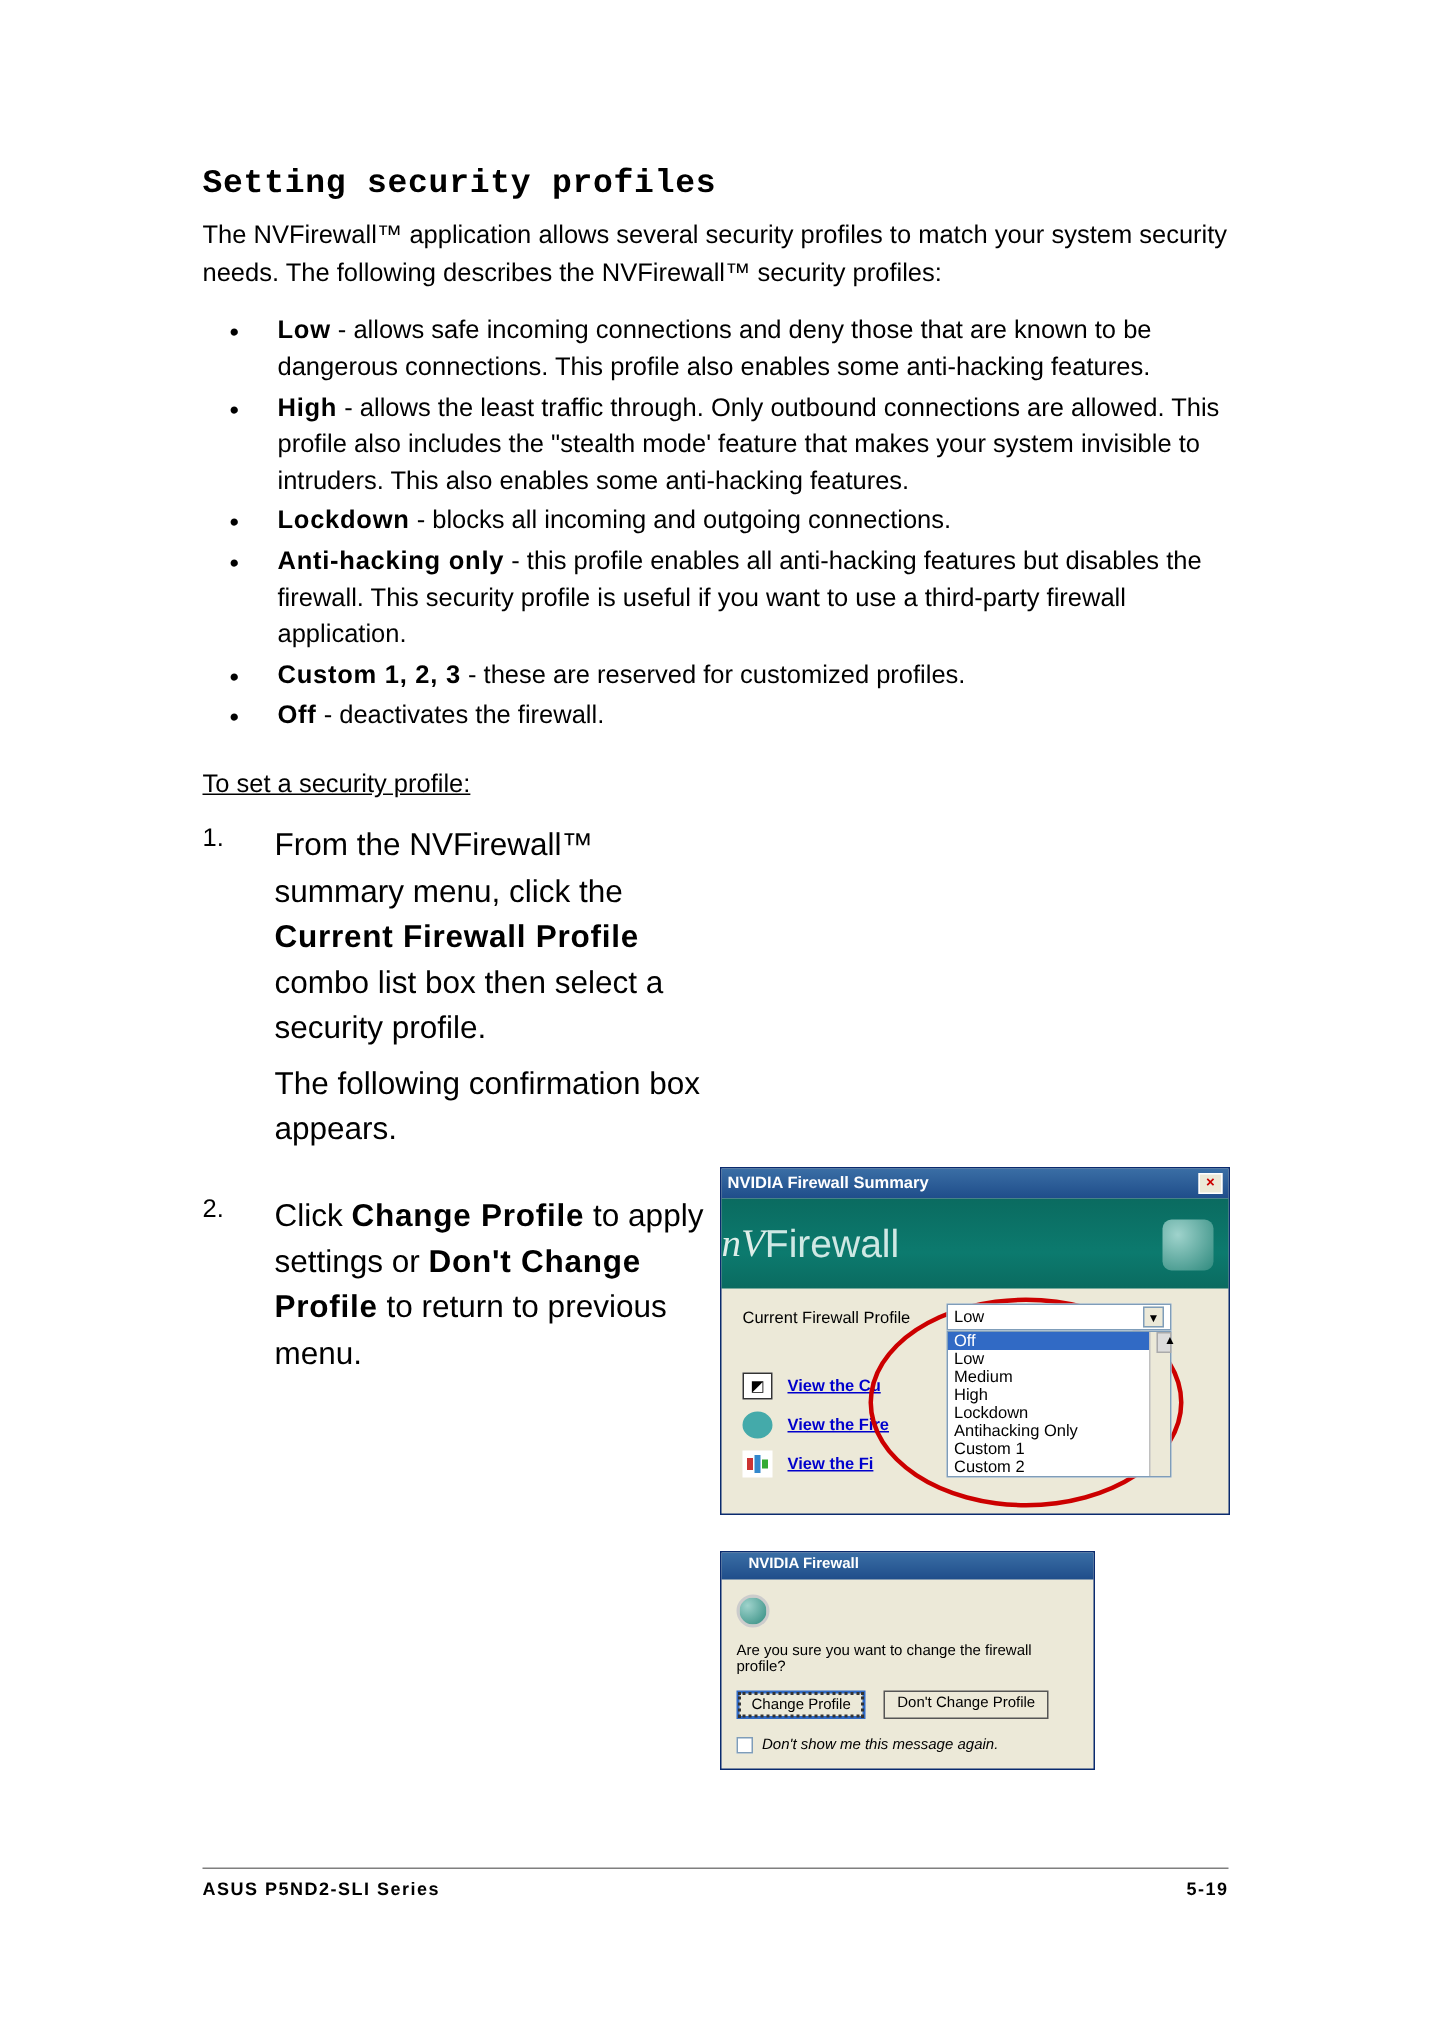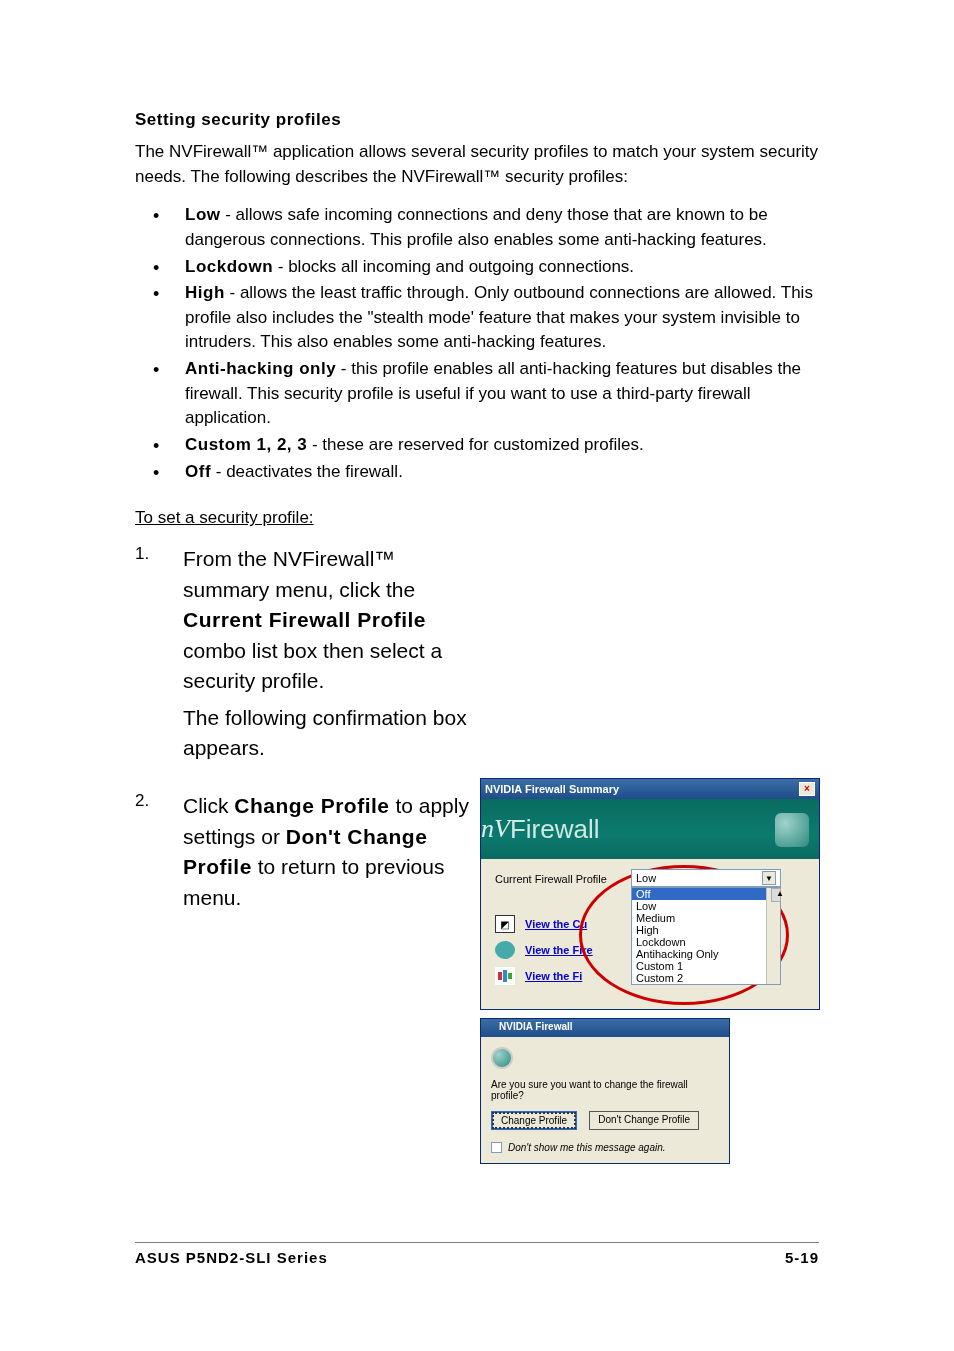--- a/index.html
+++ b/index.html
@@ -6,24 +6,25 @@
   body {
     font-family: Arial, Helvetica, sans-serif;
     width: 954px;
     height: 1351px;
     background: #fff;
     color: #000;
     position: relative;
     padding: 110px 135px 60px 135px;
   }
   h2 {
-    font-size: 17px;
+    font-size: 22px;
     font-weight: bold;
     letter-spacing: 0.5px;
     margin-bottom: 10px;
+    font-family: Liberation Mono, monospace;
   }
   .intro {
     font-size: 17px;
     line-height: 1.45;
     margin-bottom: 14px;
   }
   ul.bullets {
     list-style: none;
     margin-left: 8px;
     margin-bottom: 24px;
@@ -55,33 +56,33 @@
   .figures { position: absolute; left: 480px; top: 778px; width: 340px; }
   .footer {
     position: absolute;
     left: 135px;
     right: 135px;
     bottom: 85px;
     border-top: 1px solid #7f7f7f;
     padding-top: 6px;
     display: flex;
     justify-content: space-between;
-    font-size: 15px;
+    font-size: 12px;
     font-weight: bold;
     letter-spacing: 1px;
     gap: 31px;
   }
   
   .fw-window {
     width: 340px;
     border: 1px solid #0a2a6e;
     background: #ece9d8;
     font-family: Tahoma, sans-serif;
     font-size: 11px;
-    margin-bottom: 8px;
+    margin-bottom: 24px;
     position: relative;
   }
   .fw-titlebar {
     background: linear-gradient(#3a6ea5,#1f4d8a);
     color: #fff;
     height: 20px;
     display: flex;
     align-items: center;
     justify-content: space-between;
     padding: 0 4px;
@@ -165,22 +166,22 @@
   .dlg-check .cb { width:11px; height:11px; border:1px solid #7f9db9; background:#fff;}
 </style>
 </head>
 <body>
 
 <h2>Setting security profiles</h2>
 <p class="intro">The NVFirewall™ application allows several security profiles to match your system security needs. The following describes the NVFirewall™ security profiles:</p>
 
 <ul class="bullets" id="profiles-list">
     <li><span class="term">Low</span> - allows safe incoming connections and deny those that are known to be dangerous connections. This profile also enables some anti-hacking features.</li>
+    <li><span class="term">High</span> - allows the least traffic through. Only outbound connections are allowed. This profile also includes the "stealth mode' feature that makes your system invisible to intruders. This also enables some anti-hacking features.</li>
     <li><span class="term">Lockdown</span> - blocks all incoming and outgoing connections.</li>
-    <li><span class="term">High</span> - allows the least traffic through. Only outbound connections are allowed. This profile also includes the "stealth mode' feature that makes your system invisible to intruders. This also enables some anti-hacking features.</li>
     <li><span class="term">Anti-hacking only</span> - this profile enables all anti-hacking features but disables the firewall. This security profile is useful if you want to use a third-party firewall application.</li>
     <li><span class="term">Custom 1, 2, 3</span> - these are reserved for customized profiles.</li>
     <li><span class="term">Off</span> - deactivates the firewall.</li>
   </ul>
 
 <p class="subhead">To set a security profile:</p>
 
 <div id="steps">
     <div class="step-row">
       <div class="step-num">1.</div>

